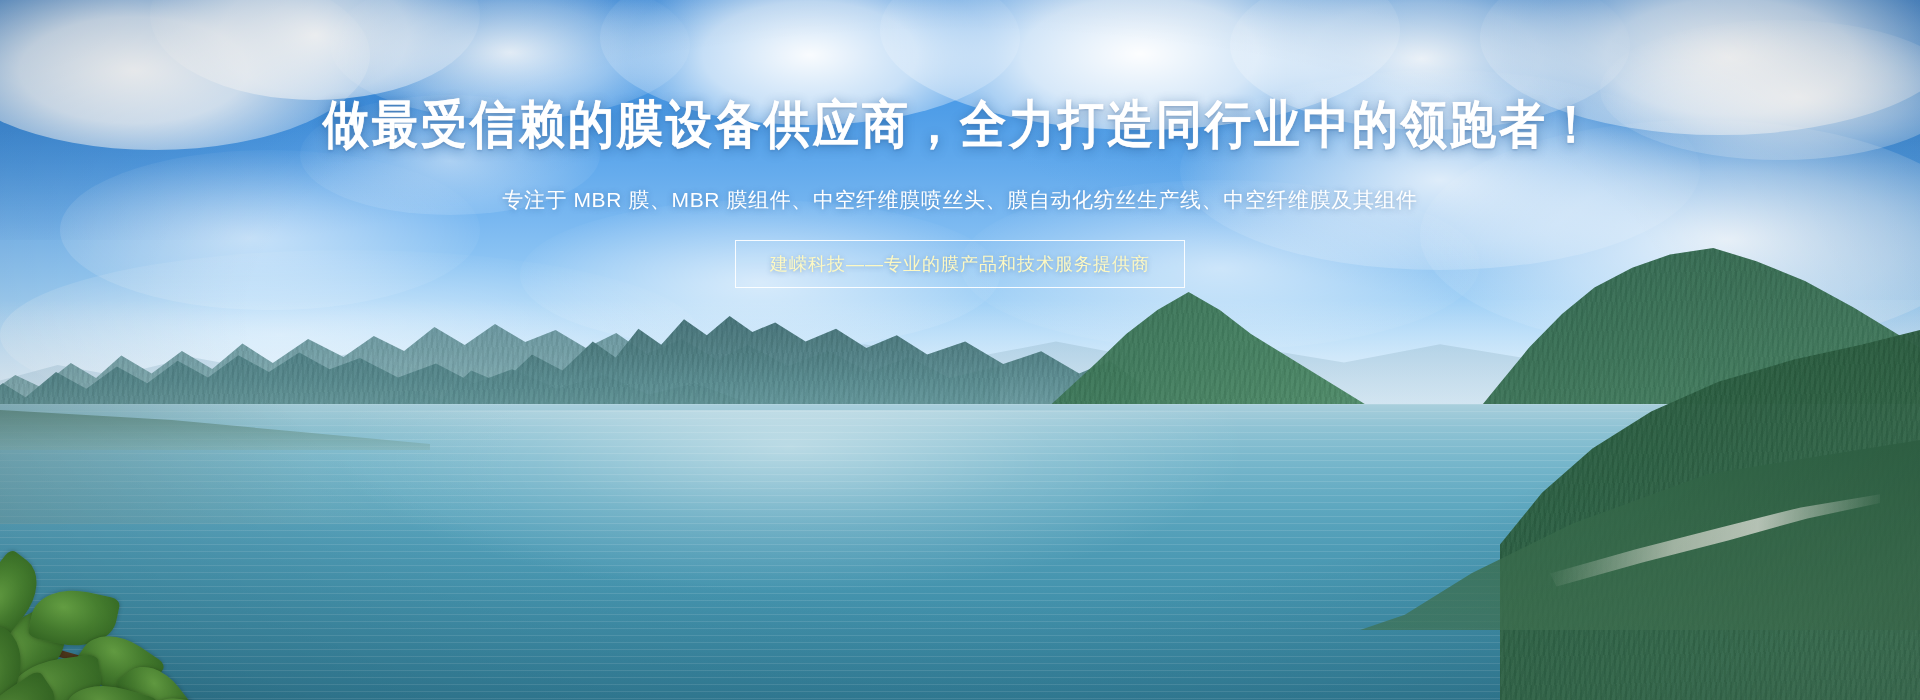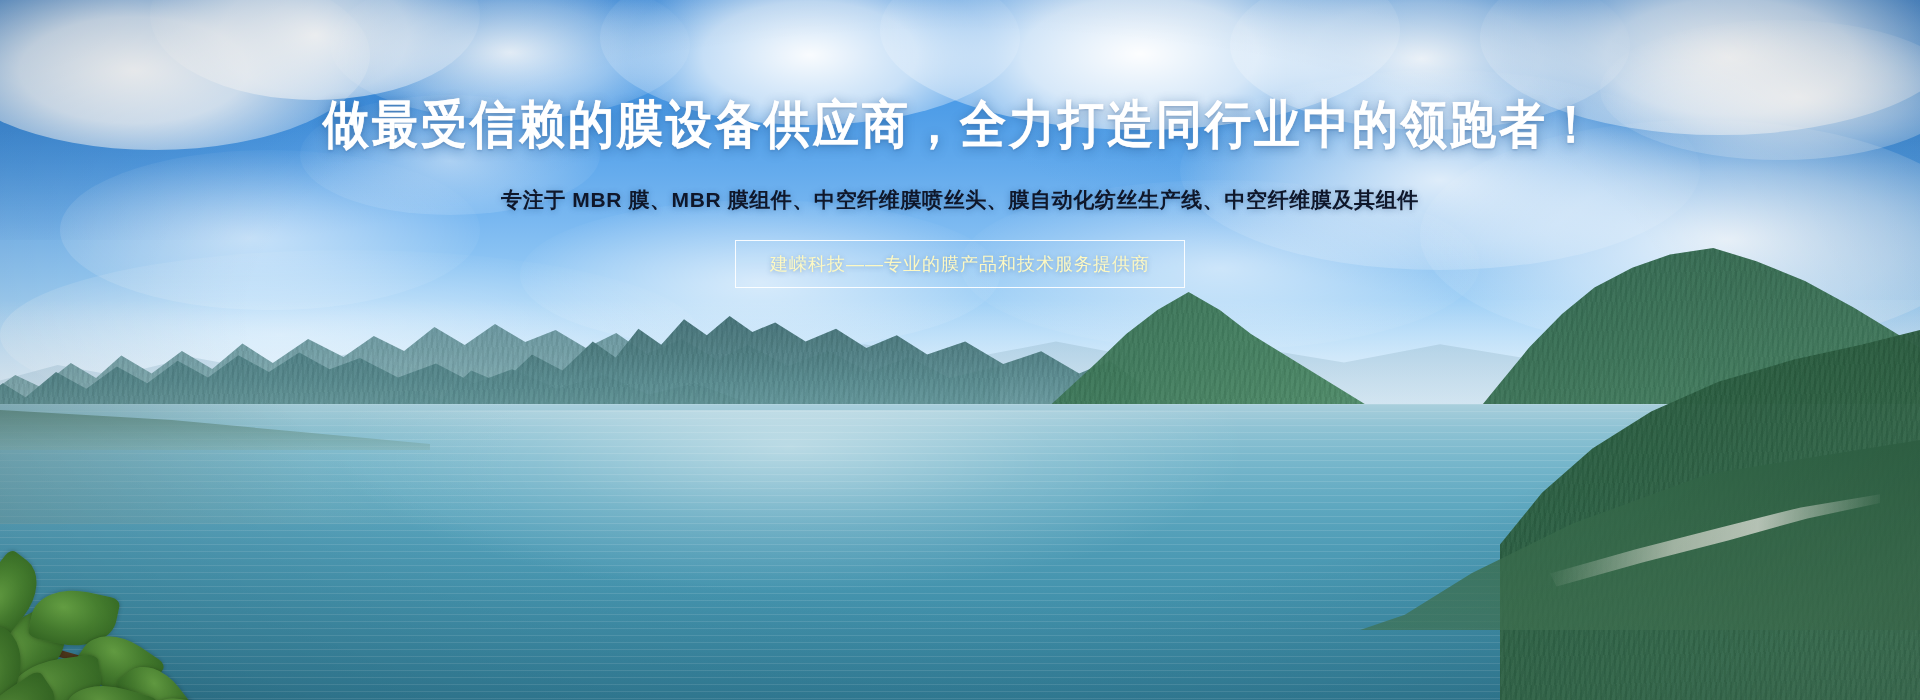--- a/index.html
+++ b/index.html
@@ -305,22 +305,22 @@
       0 2px 10px rgba(20,70,130,.45),
       0 1px 2px rgba(20,70,130,.35);
     font-family:"DejaVu Sans","Liberation Sans",sans-serif;
     transform:scaleY(1.12);
     transform-origin:top center;
   }
 
   .subline {
     margin-top:39px;
     font-size:21px;
-    font-weight:700;
-    color:#0f172a;
+    font-weight:400;
+    color:#ffffff;
     letter-spacing:.6px;
     white-space:nowrap;
     text-shadow:0 1px 6px rgba(20,70,130,.40);
     font-family:"Liberation Sans","DejaVu Sans",sans-serif;
   }
 
   .tagbox {
     margin-top:26px;
     border:1px solid rgba(255,255,255,.92);
     padding:11px 34px;

